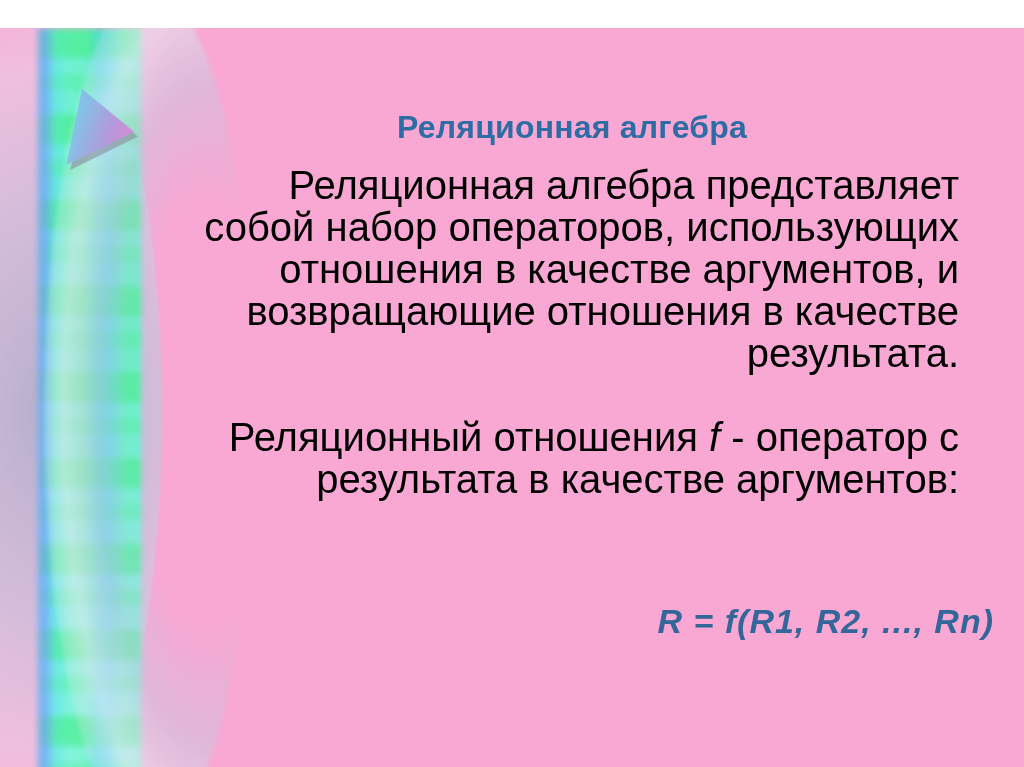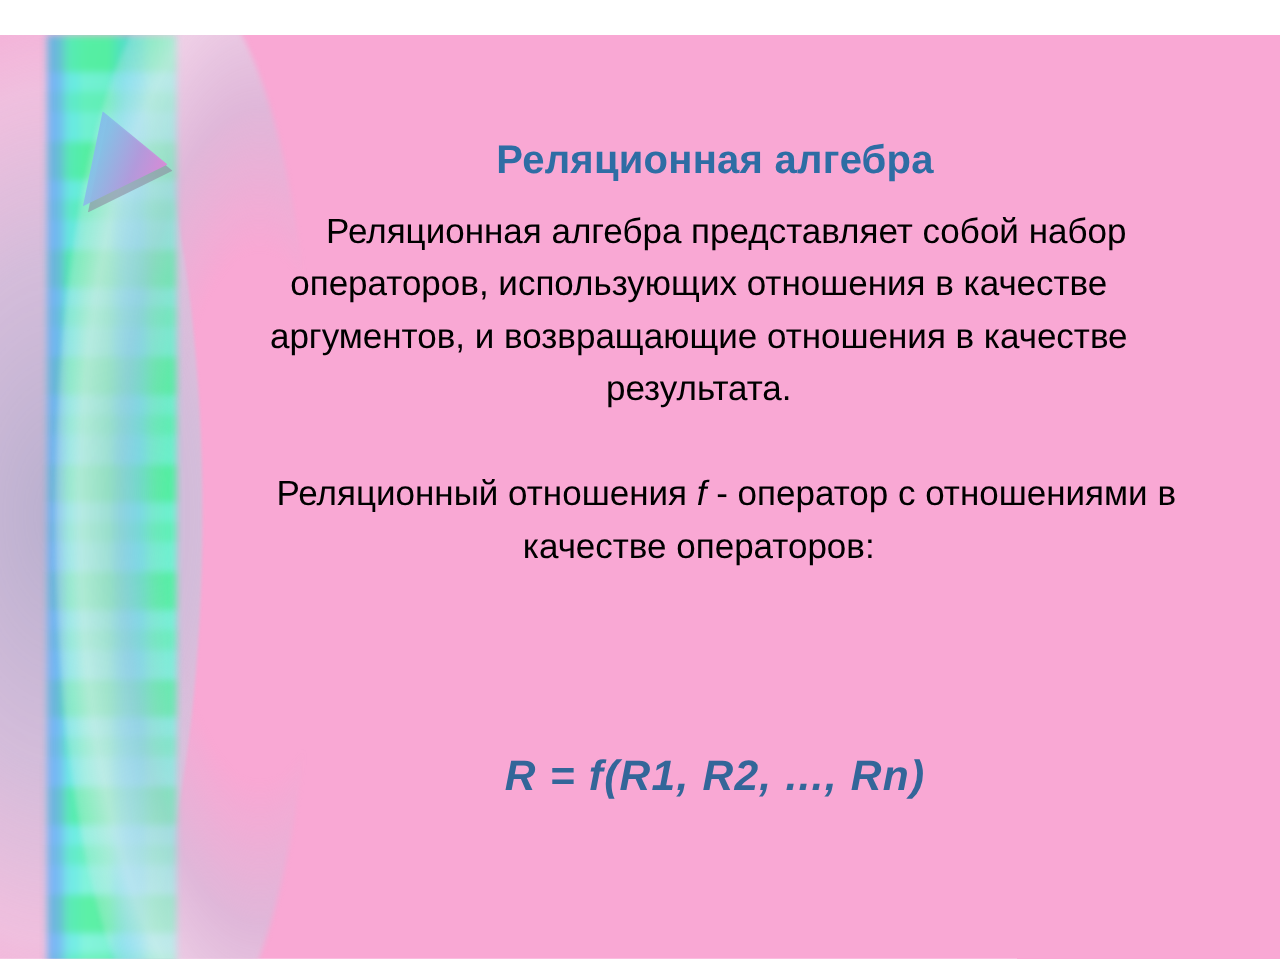--- a/index.html
+++ b/index.html
@@ -154,38 +154,38 @@
 
   .body-block {
     position: absolute;
     left: 9px;
     top: 136px;
     width: 800px;
   }
 
   .para {
     margin: 0;
-    font-size: 28px;
+    font-size: 40px;
     line-height: 42px;
     color: #000000;
-    text-align: center;
+    text-align: right;
   }
   .para.indent {
     text-indent: 44px;
   }
   .para-gap {
     height: 42px;
   }
 
   .formula {
     position: absolute;
     left: 0;
     top: 574px;
     width: 844px;
-    text-align: center;
+    text-align: right;
     font-size: 34px;
     font-style: italic;
     font-weight: bold;
     color: #336699;
     letter-spacing: 1px;
     white-space: nowrap;
   }
 
   .ital { font-style: italic; }
 </style>
@@ -212,21 +212,21 @@
         <span>Реляционная алгебра представляет</span>
         <span>собой набор операторов,</span>
         <span>использующих отношения в качестве</span>
         <span>аргументов, и возвращающие</span>
         <span>отношения в качестве результата.</span>
       </p>
 
       <div class="para-gap"></div>
 
       <p class="para indent"><span>Реляционный отношения </span><span class="ital">f</span><span> - оператор с</span>
-        <span>отношениями в качестве операторов:</span>
+        <span>результата в качестве аргументов:</span>
       </p>
 
     </div>
 
     <div class="formula">R = f(R1, R2, ..., Rn)</div>
 
   </div>
 </div>
 
 </body></html>

